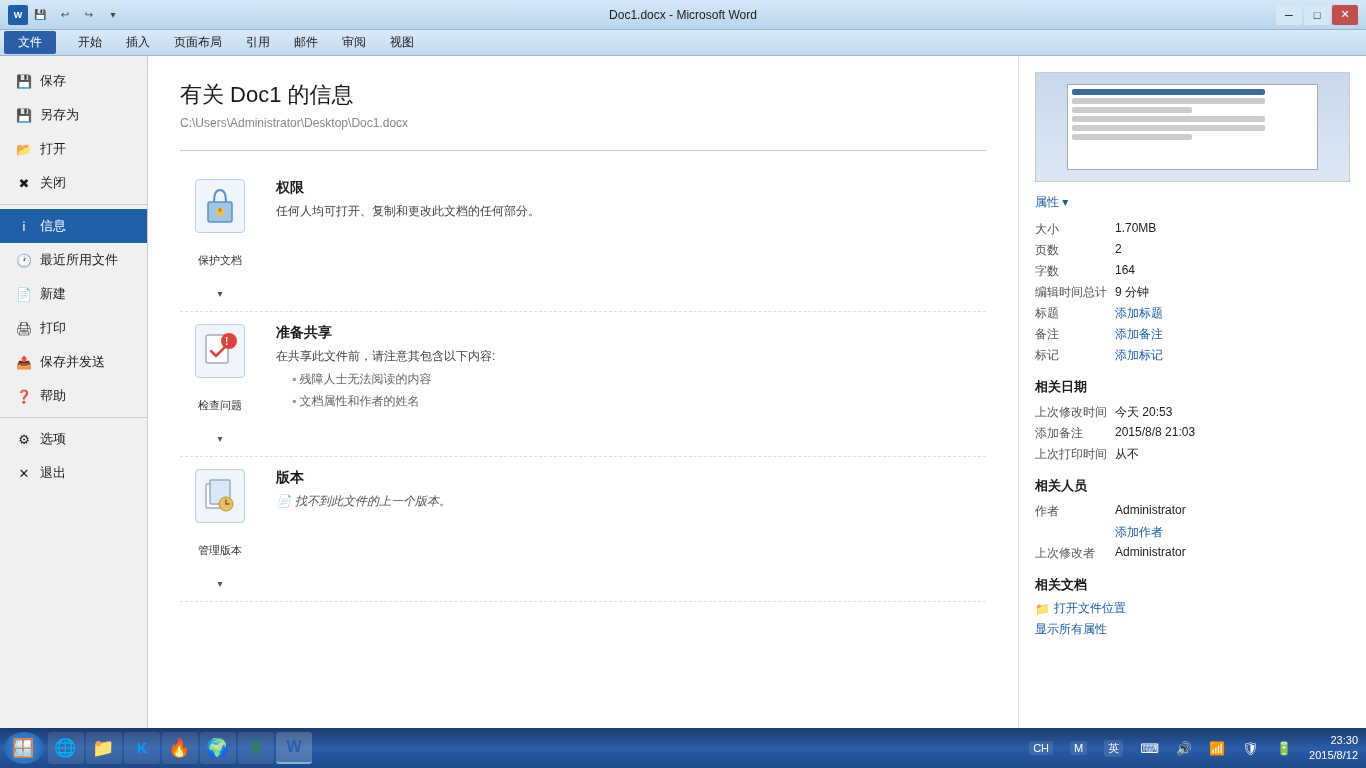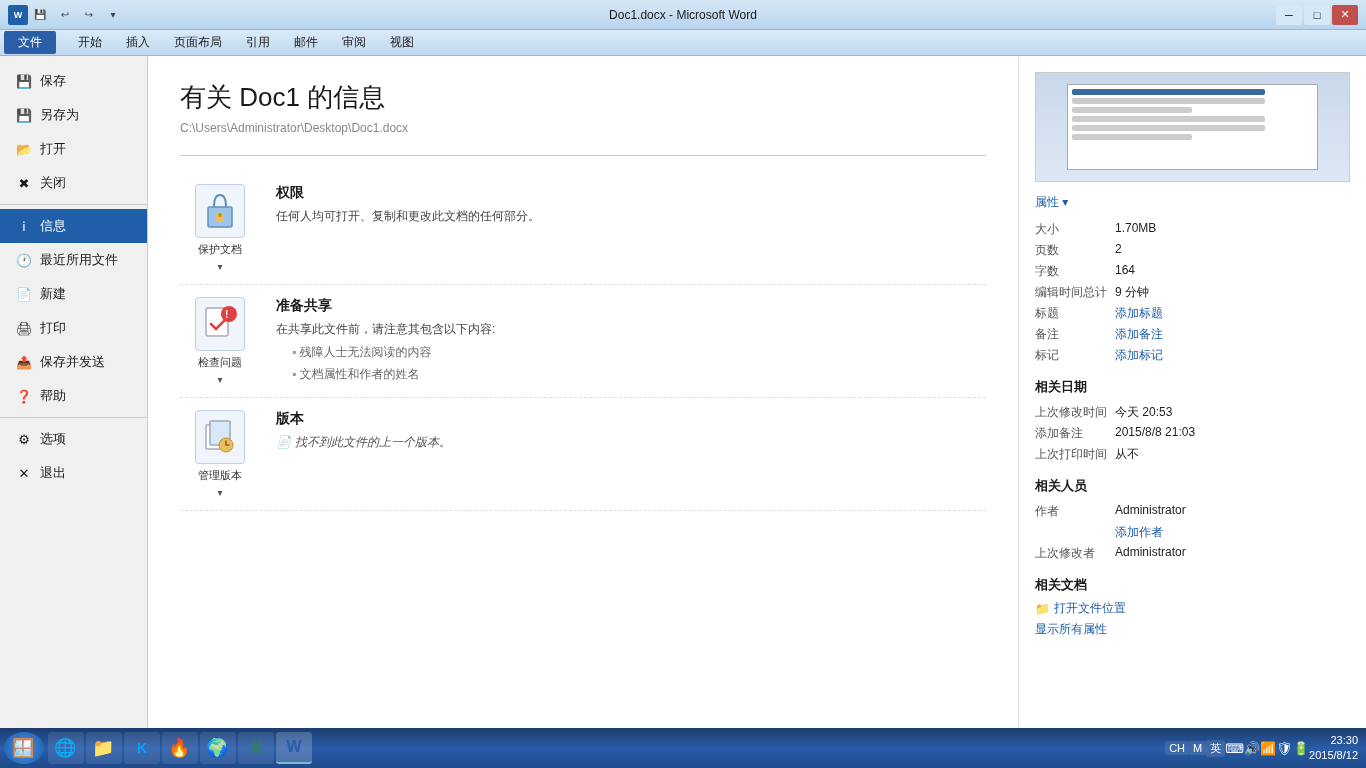--- a/index.html
+++ b/index.html
@@ -131,21 +131,21 @@
     }
 
     
     .content-area {
       flex: 1;
       background: #fff;
       padding: 24px 32px;
       overflow-y: auto;
     }
     .content-title {
-      font-size: 26px;
+      font-size: 22px;
       font-weight: normal;
       color: #1a1a1a;
       margin-bottom: 6px;
     }
     .content-path {
       font-size: 12px;
       color: #888;
       margin-bottom: 20px;
     }
     .section-divider {
@@ -159,21 +159,21 @@
       display: flex;
       align-items: flex-start;
       padding: 12px 0;
       border-bottom: 1px dashed #ddd;
     }
     .info-icon-box {
       width: 80px;
       display: flex;
       flex-direction: column;
       align-items: center;
-      gap: 4px;
+      gap: 20px;
       flex-shrink: 0;
     }
     .info-icon {
       width: 50px; height: 54px;
       display: flex; align-items: center; justify-content: center;
       background: #f0f4fb;
       border: 1px solid #c0cfe8;
       border-radius: 4px;
       font-size: 28px;
     }
@@ -341,21 +341,21 @@
       cursor: pointer;
       font-size: 18px;
     }
     .taskbar-app.active {
       background: rgba(255,255,255,0.2);
       border-bottom: 2px solid #7bc;
     }
     .taskbar-right {
       display: flex;
       align-items: center;
-      gap: 0;
+      gap: 17px;
       padding-right: 4px;
     }
     .taskbar-time {
       color: white;
       font-size: 11px;
       text-align: right;
       line-height: 1.4;
     }
     .taskbar-icon {
       color: white;

